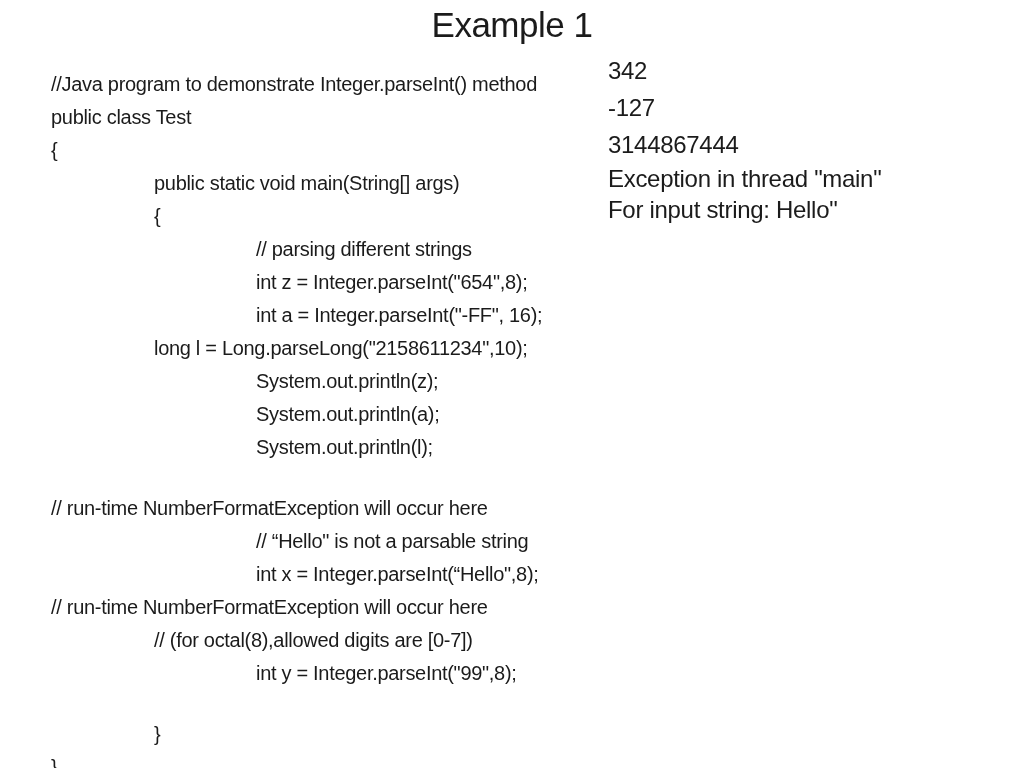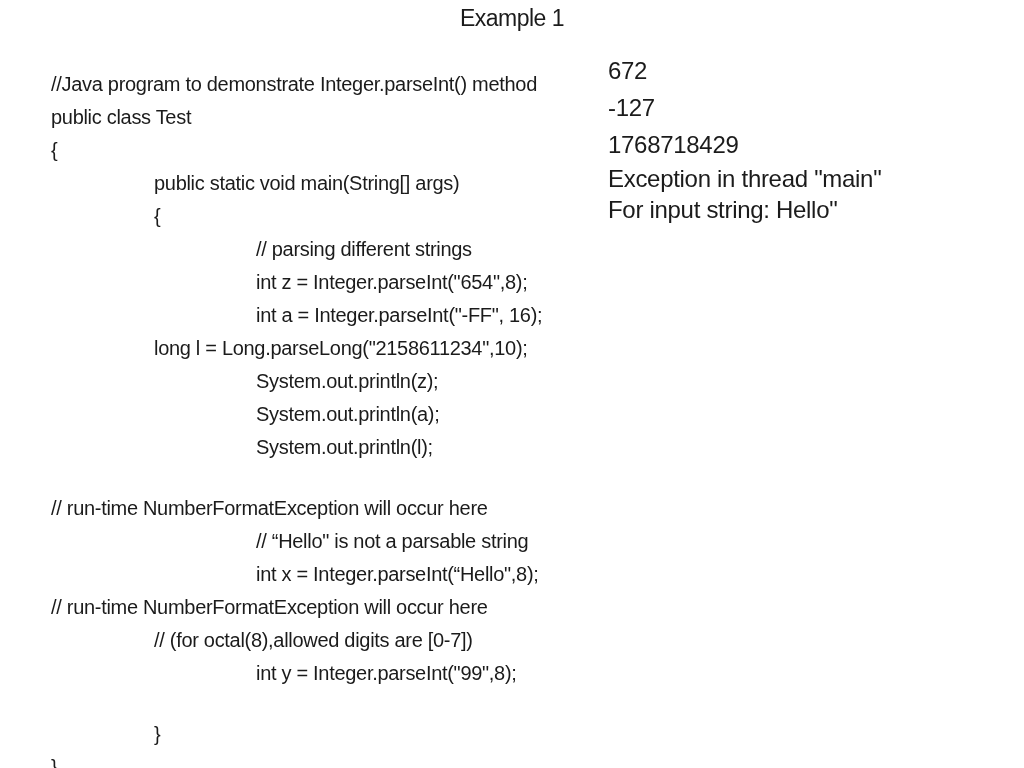--- a/index.html
+++ b/index.html
@@ -12,21 +12,21 @@
     font-family: "Liberation Sans", sans-serif;
     overflow: hidden;
   }
   .slide-title {
     position: absolute;
     top: 5px;
     left: 0;
     width: 100%;
     margin: 0;
     text-align: center;
-    font-size: 23px;
+    font-size: 35px;
     font-weight: 400;
     letter-spacing: -0.5px;
   }
   .code-block {
     position: absolute;
     left: 51px;
     top: 50px;
     font-size: 20px;
     line-height: 33px;
     letter-spacing: -0.3px;
@@ -50,20 +50,20 @@
 </head>
 <body>
 
 <div class="slide">
 
   <h1 class="slide-title">Example 1</h1>
 
   <div class="code-block"><div class="code-line i0">//Java program to demonstrate Integer.parseInt() method</div><div class="code-line i0">public class Test</div><div class="code-line i0">{</div><div class="code-line i1">public static void main(String[] args)</div><div class="code-line i1">{</div><div class="code-line i2">// parsing different strings</div><div class="code-line i2">int z = Integer.parseInt("654",8);</div><div class="code-line i2">int a = Integer.parseInt("-FF", 16);</div><div class="code-line i1">long l = Long.parseLong("2158611234",10);</div><div class="code-line i2">System.out.println(z);</div><div class="code-line i2">System.out.println(a);</div><div class="code-line i2">System.out.println(l);</div><div class="code-line i0 blank"></div><div class="code-line i0">// run-time NumberFormatException will occur here</div><div class="code-line i2">// “Hello" is not a parsable string</div><div class="code-line i2">int x = Integer.parseInt(“Hello",8);</div><div class="code-line i0">// run-time NumberFormatException will occur here</div><div class="code-line i1">// (for octal(8),allowed digits are [0-7])</div><div class="code-line i2">int y = Integer.parseInt("99",8);</div><div class="code-line i0 blank"></div><div class="code-line i1">}</div><div class="code-line i0">}</div></div>
 
   <div class="program-output">
-    <div class="out-line out-val">672</div>
+    <div class="out-line out-val">342</div>
     <div class="out-line out-val">-127</div>
-    <div class="out-line out-val">1768718429</div>
+    <div class="out-line out-val">3144867444</div>
     <div class="out-line out-exc">Exception in thread "main"</div>
     <div class="out-line out-exc">For input string: Hello"</div>
   </div>
 
 </div>
 
 </body></html>

